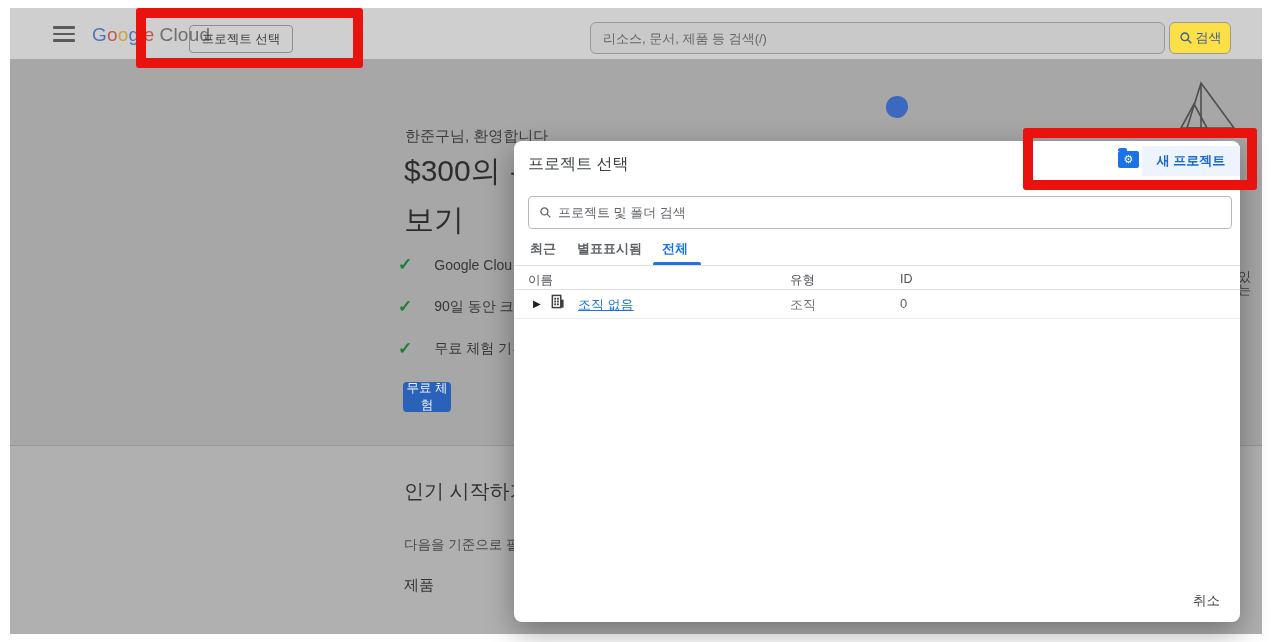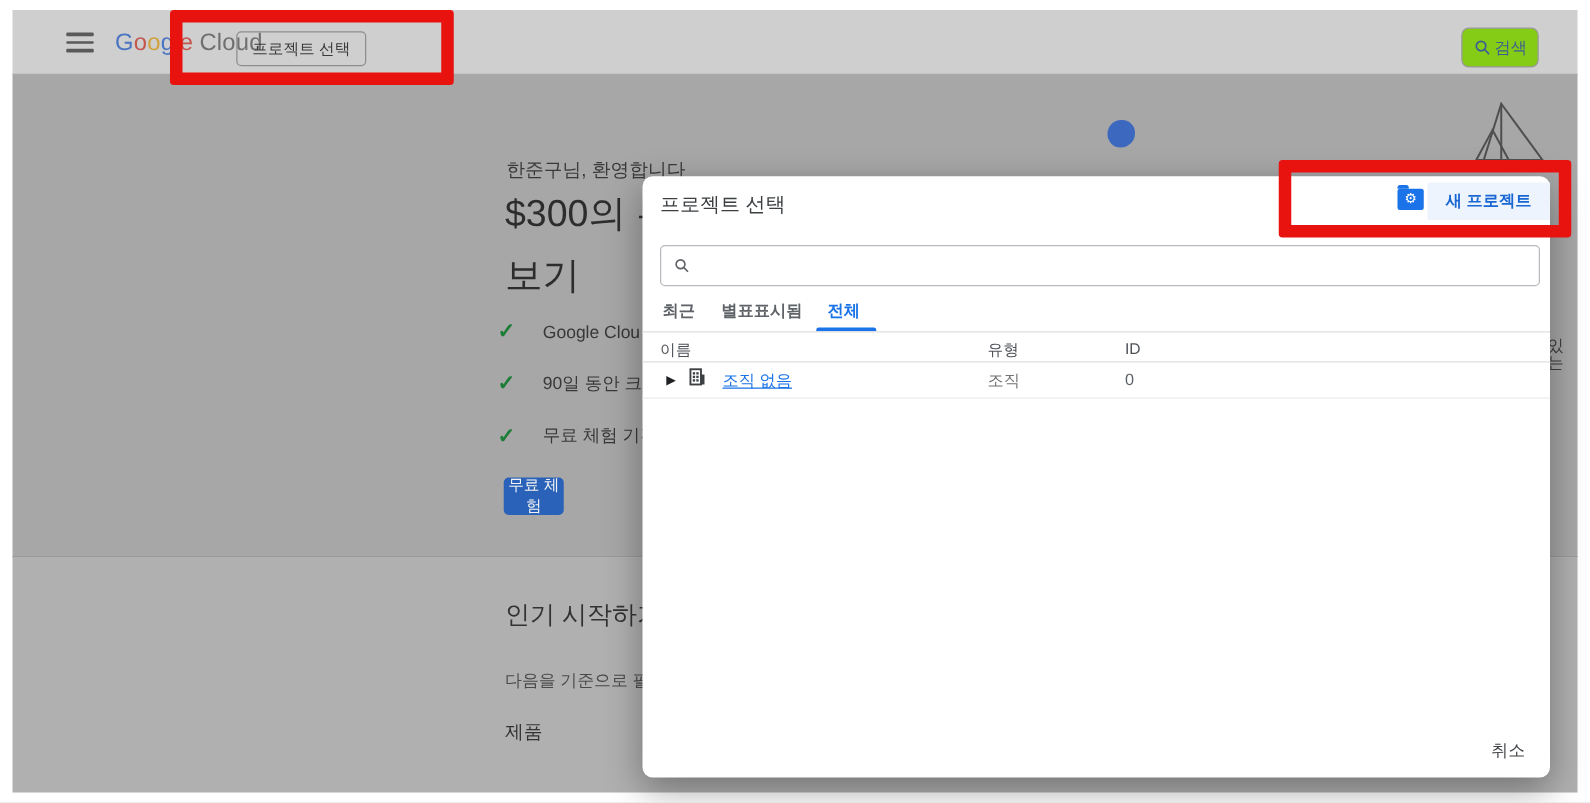--- a/index.html
+++ b/index.html
@@ -22,21 +22,21 @@
 
   #proj-btn { left:189px; top:25px; width:104px; height:28px; border:1px solid #8d8d8d; border-radius:4px;
               display:flex; align-items:center; justify-content:center; font-size:12.5px; color:#3a3a3a; background:transparent; cursor:pointer; }
 
   #hdr-search { left:590px; top:22px; width:575px; height:32px; }
   #hdr-search input { width:100%; height:100%; border:1px solid #999999; border-radius:6px; background:#c9c9c9;
                       padding-left:12px; font-size:13px; color:#4d4d4d; font-family:"Liberation Sans", sans-serif; outline:none; }
   #hdr-search input::placeholder { color:#666666; opacity:1; }
 
   #hdr-search-btn { left:1169px; top:22px; width:62px; height:32px; border:1px solid #999999; border-radius:6px;
-                    display:flex; align-items:center; justify-content:center; gap:3px; background:#84cc16;
+                    display:flex; align-items:center; justify-content:center; gap:3px; background:#fde047;
                     font-size:13px; color:#3d5f94; cursor:pointer; }
 
   .hero-text { color:#3a3a3a; }
   #greeting { left:405px; top:127px; font-size:15px; }
   #big-head1 { left:404px; top:151px; font-size:30px; color:#2d2d2d; }
   #big-head2 { left:404px; top:200px; font-size:30px; color:#2d2d2d; }
 
   .chk-row { left:398px; display:flex; align-items:center; gap:22px; }
   .chk-mark { color:#1e7d37; font-size:17px; font-weight:bold; }
   .chk-label { font-size:14px; color:#383838;text-align:right; }
@@ -108,20 +108,23 @@
       <span></span>
       <span></span>
     </div>
 
   <div class="abs" id="logo">
     <span><span class="g1">G</span><span class="g2">o</span><span class="g3">o</span><span class="g4">g</span><span class="g5">l</span><span class="g6">e</span></span><span class="cloud">Cloud</span>
   </div>
 
   <button class="abs" id="proj-btn">프로젝트 선택</button>
 
+  <div class="abs" id="hdr-search">
+    <input type="text" placeholder="리소스, 문서, 제품 등 검색(/)" style="">
+  </div>
 
   <button class="abs" id="hdr-search-btn">
     <span>
       <svg width="14" height="14" viewBox="0 0 24 24">
           <circle cx="10" cy="10" r="6.5" fill="none" stroke="#3d5f94" stroke-width="2.4"></circle>
           <line x1="15" y1="15" x2="21" y2="21" stroke="#3d5f94" stroke-width="2.4"></line>
         </svg>
     </span>
     <span>검색</span>
   </button>
@@ -165,20 +168,21 @@
     <div class="abs" id="np-icon">⚙</div>
     <button class="abs" id="np-btn">새 프로젝트</button>
 
     <div class="abs" id="modal-search">
       <span>
         <svg width="13" height="13" viewBox="0 0 24 24">
             <circle cx="10" cy="10" r="6.5" fill="none" stroke="#5f6368" stroke-width="2.4"></circle>
             <line x1="15" y1="15" x2="21" y2="21" stroke="#5f6368" stroke-width="2.4"></line>
           </svg>
       </span>
+      <input type="text" placeholder="프로젝트 및 폴더 검색" style="">
     </div>
 
     <div class="abs tab" id="tab0">최근</div>
     <div class="abs tab" id="tab1">별표표시됨</div>
     <div class="abs tab" id="tab2">전체</div>
     <div class="abs" id="tab-underline"></div>
 
     <div class="abs mdl-divider" id="dv1"></div>
 
     <div class="abs col-hdr" id="col0">이름</div>

